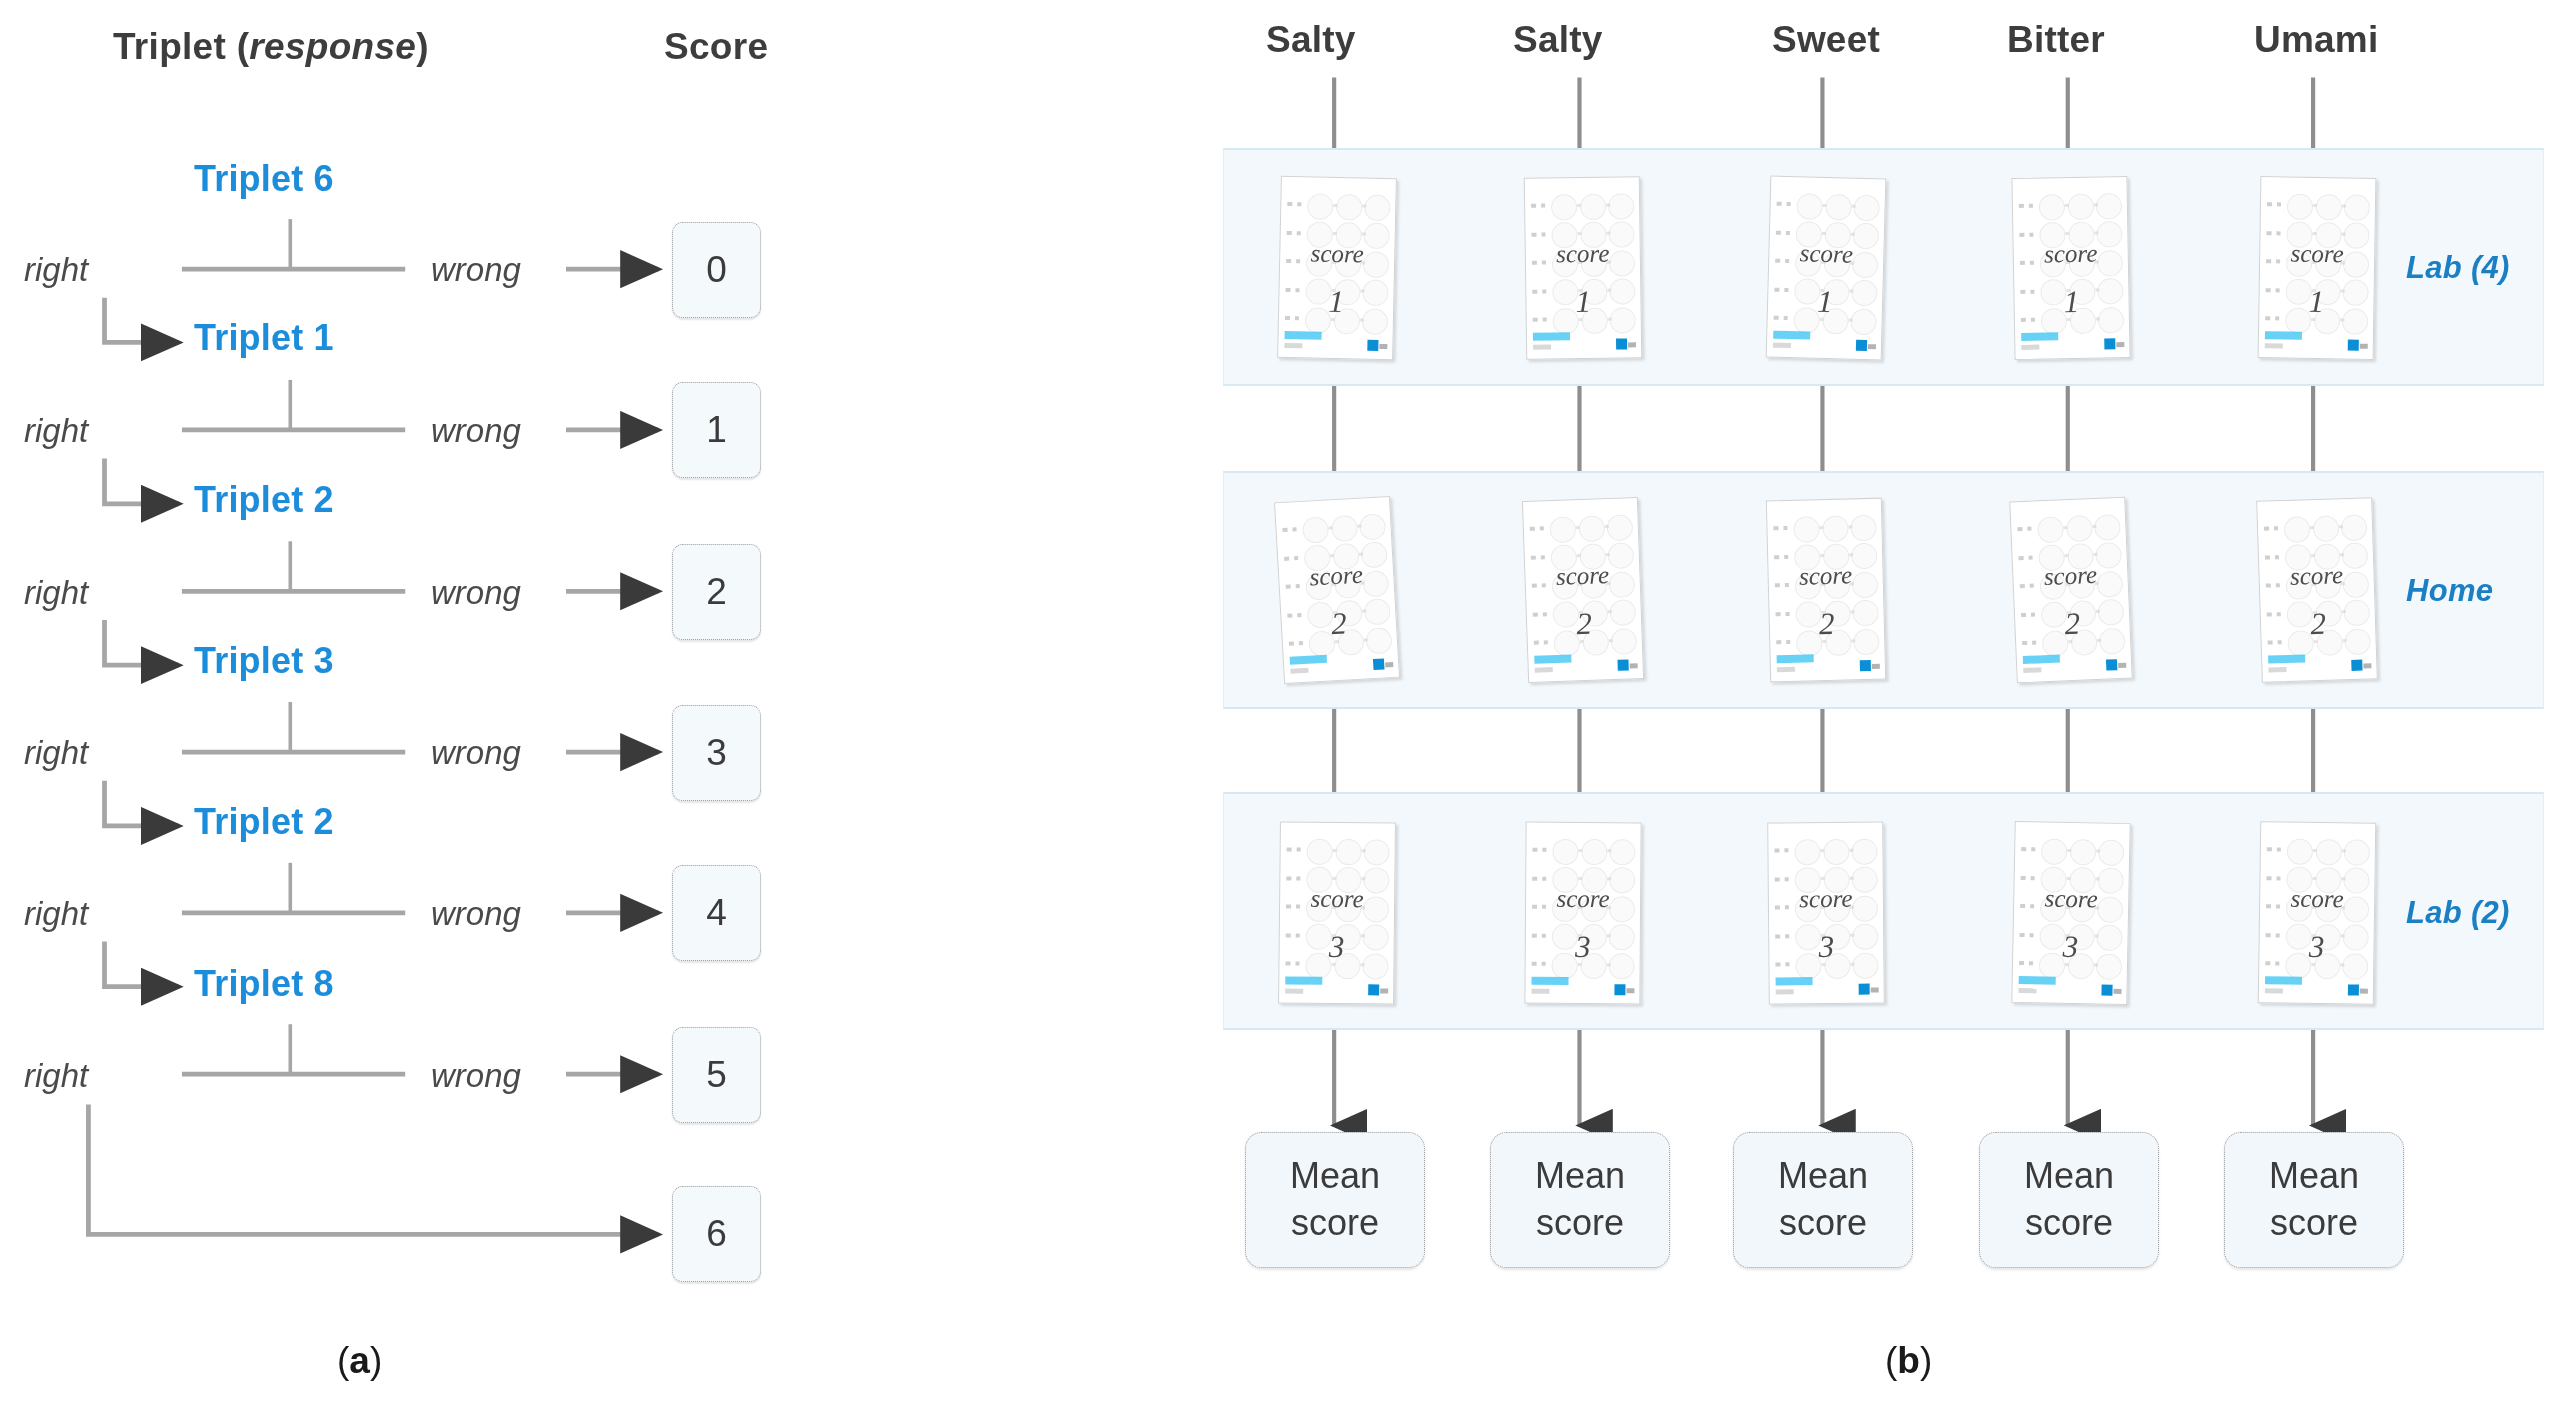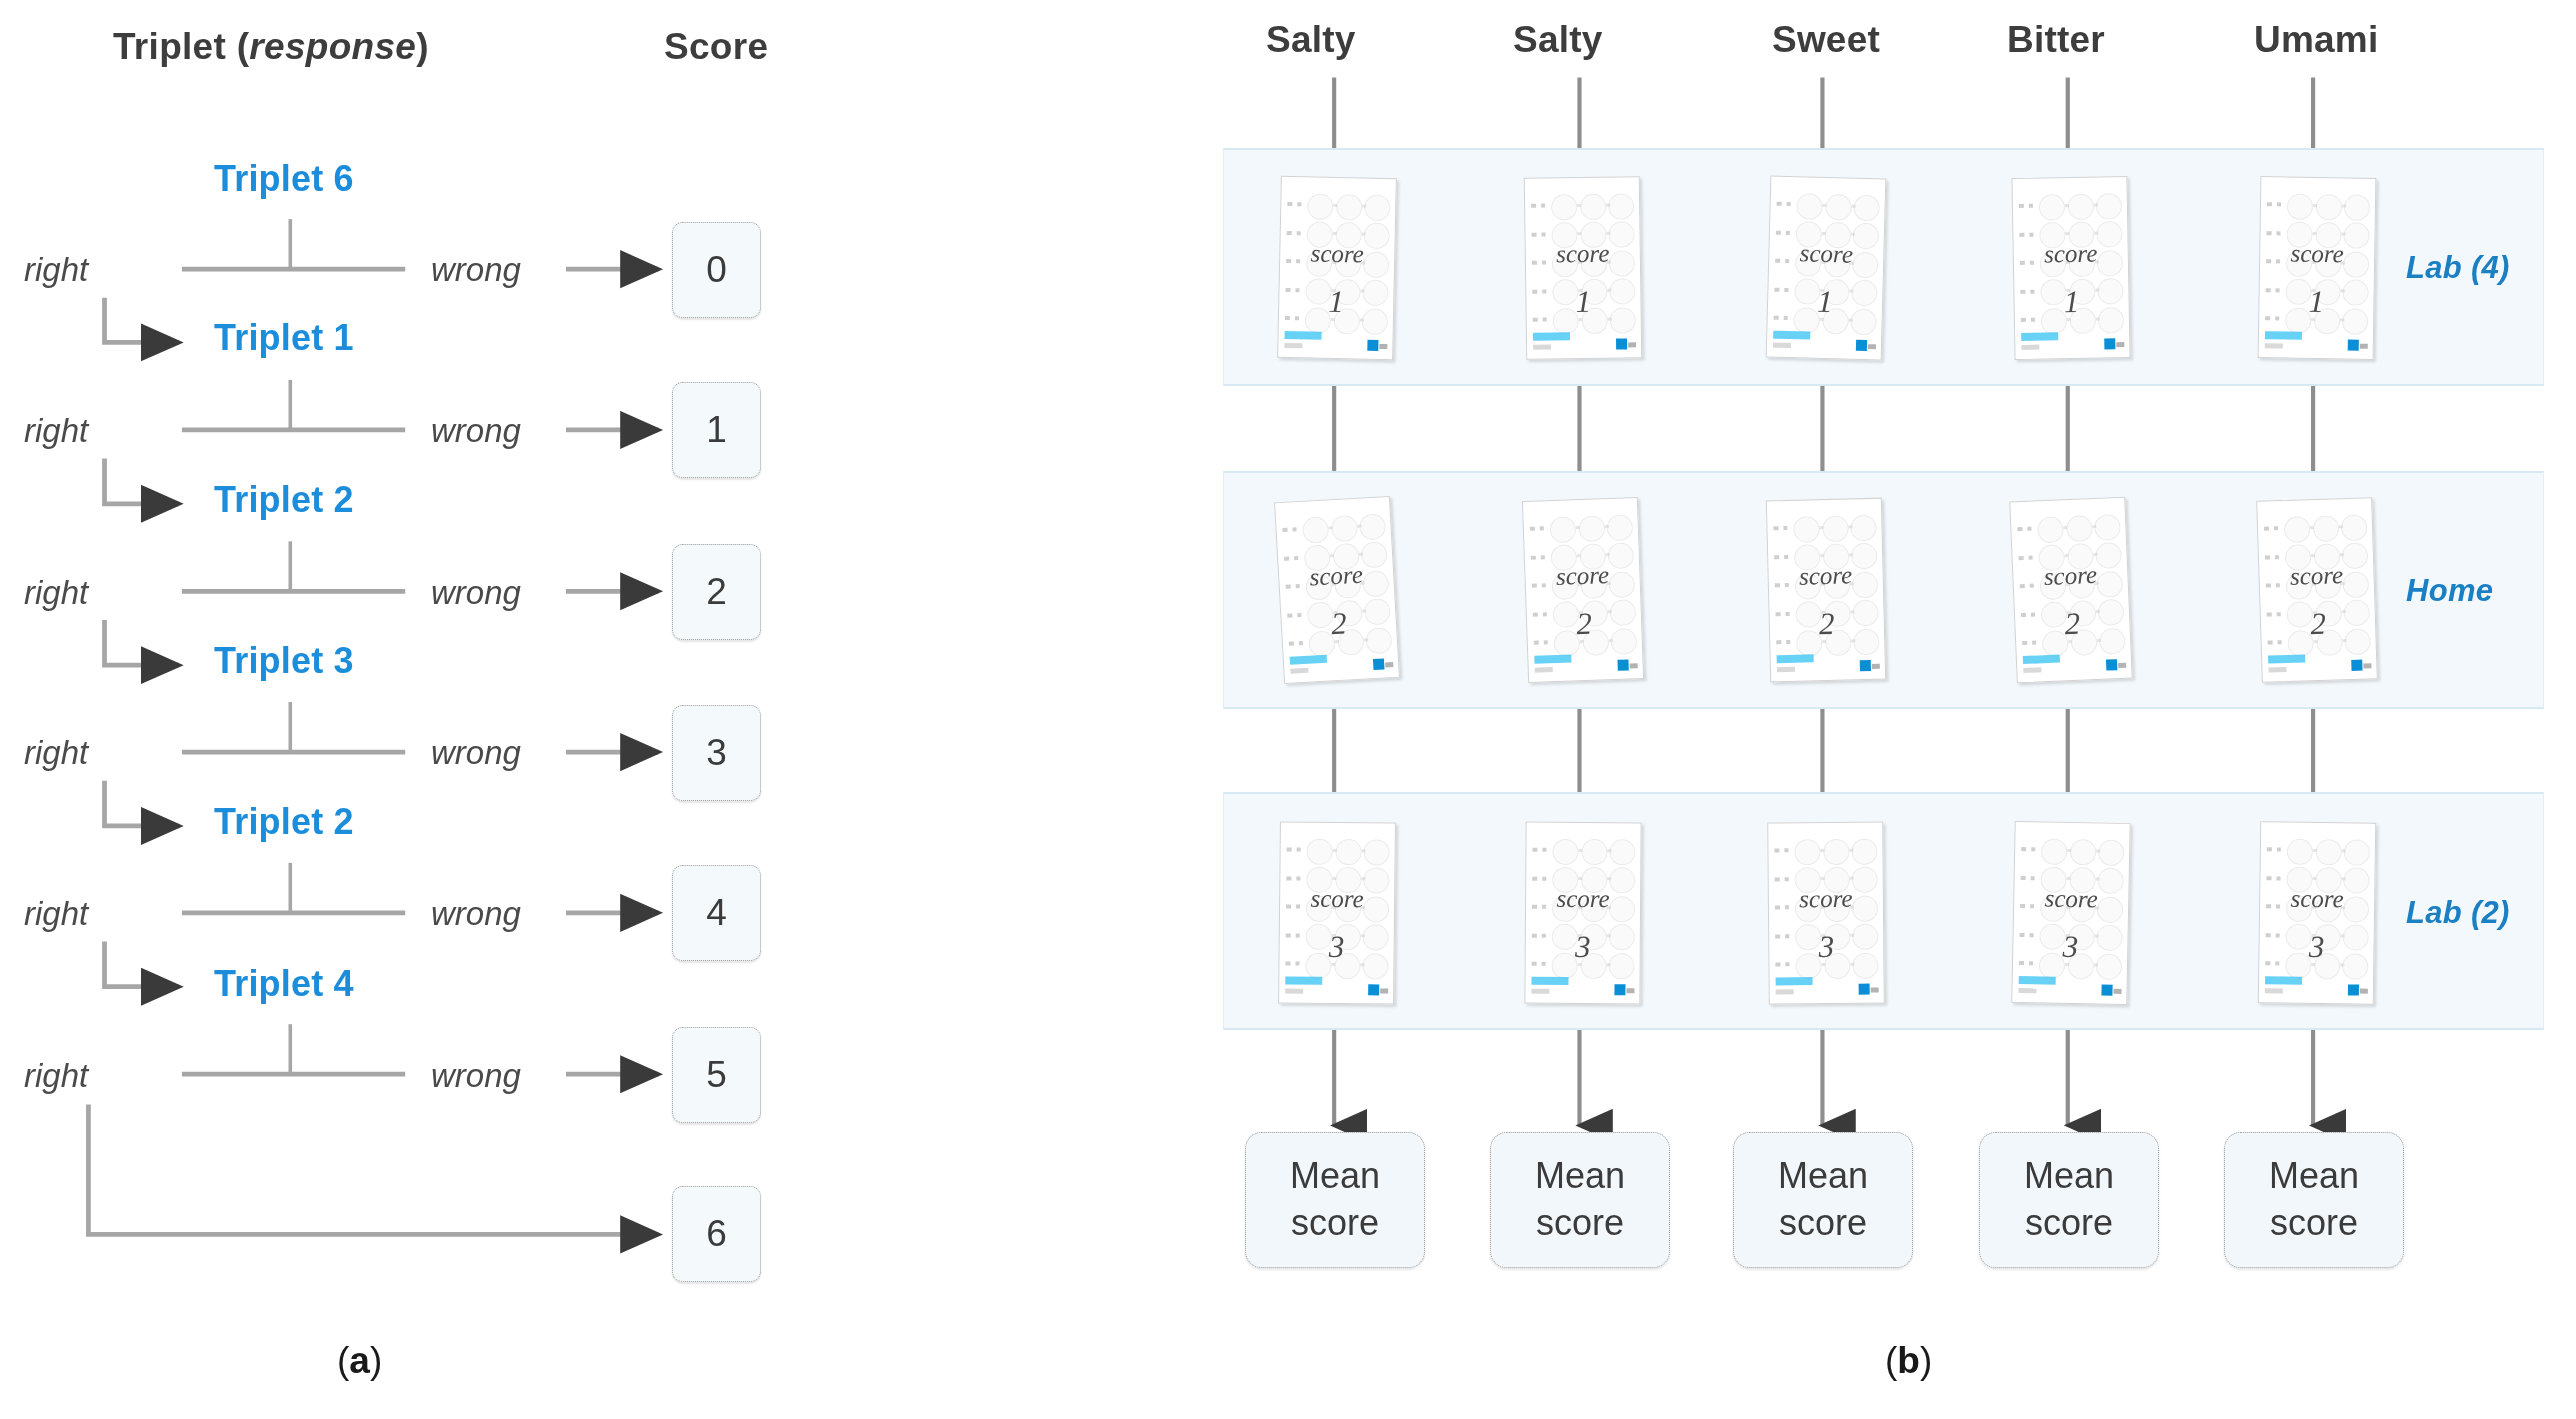--- a/index.html
+++ b/index.html
@@ -10,21 +10,21 @@
     overflow:hidden;
     position:relative;
   }
   #stage{position:relative;width:2576px;height:1419px;background:#fff;}
   svg.layer{position:absolute;top:0;left:0;width:2576px;height:1419px;overflow:visible;}
 
   
   .t{position:absolute;white-space:nowrap;color:#404040;}
   .hdr{font-size:37px;font-weight:700;color:#3d3d3d;letter-spacing:0.3px;}
   .hdr .ital{font-style:italic;font-weight:700;}
-  .triplet-label{font-size:36px;font-weight:600;color:#1b8ddb;letter-spacing:0.2px;margin-left:20px;}
+  .triplet-label{font-size:36px;font-weight:600;color:#1b8ddb;letter-spacing:0.2px;}
   .rw{font-size:33px;font-style:italic;color:#4a4a4a;}
   .scorebox-num{font-size:37px;color:#3b3b3b;}
   .panel-letter{font-size:37px;color:#1a1a1a;}
   .panel-letter b{font-weight:700;}
 
   
   .scorebox{
     position:absolute;
     background:#f4f9fc;
     border:1.8px dotted #9b9b9b;
@@ -119,21 +119,21 @@
   <div>
 
     <div class="t hdr" style="left:113px;top:26px;"><span>Triplet (</span><span class="ital">response</span><span>)</span></div>
     <div class="t hdr" style="left:664px;top:26px;">Score</div>
 
     <div class="t triplet-label" style="left:194px;top:158px;">Triplet 6</div>
     <div class="t triplet-label" style="left:194px;top:317px;">Triplet 1</div>
     <div class="t triplet-label" style="left:194px;top:479px;">Triplet 2</div>
     <div class="t triplet-label" style="left:194px;top:640px;">Triplet 3</div>
     <div class="t triplet-label" style="left:194px;top:801px;">Triplet 2</div>
-    <div class="t triplet-label" style="left:194px;top:963px;">Triplet 4</div>
+    <div class="t triplet-label" style="left:194px;top:963px;">Triplet 8</div>
 
     <div class="t rw" style="left:24px;top:251px;">right</div>
     <div class="t rw" style="left:431px;top:251px;">wrong</div>
 
     <div class="t rw" style="left:24px;top:412px;">right</div>
     <div class="t rw" style="left:431px;top:412px;">wrong</div>
 
     <div class="t rw" style="left:24px;top:574px;">right</div>
     <div class="t rw" style="left:431px;top:574px;">wrong</div>
 

